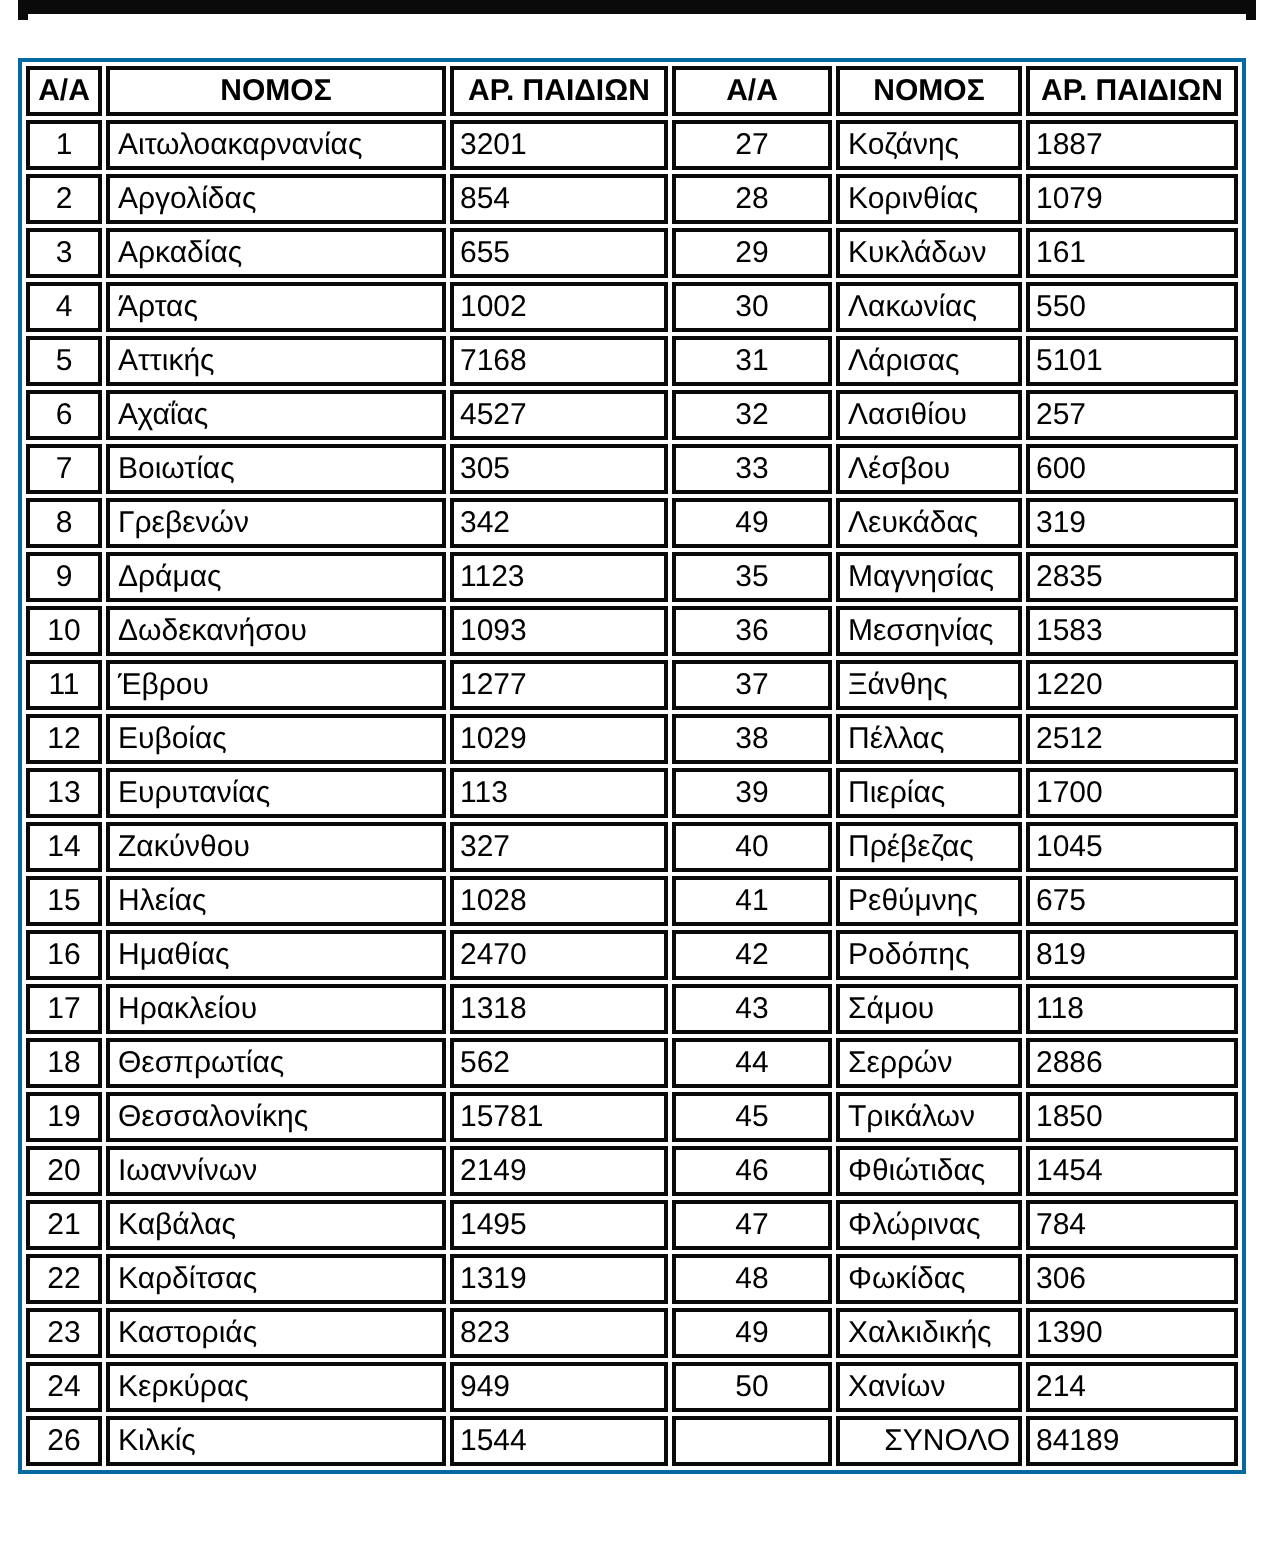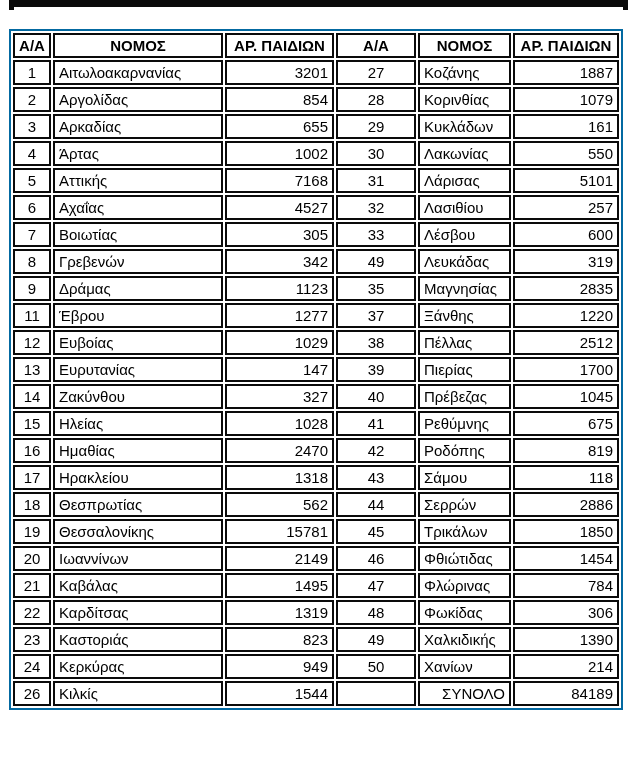--- a/index.html
+++ b/index.html
@@ -64,21 +64,21 @@
     background: #ffffff;
     vertical-align: middle;
   }
   th {
     font-weight: bold;
     text-align: center;
     padding: 0 1px;
   }
   .c-no   { text-align: center; }
   .c-name { text-align: left; padding-left: 4px; }
-  .c-val  { text-align: right; padding-right: 4px; }
+  .c-val  { padding-right: 4px; }
   .total-label {
     font-weight: normal;
     text-align: right;
     padding-right: 4px;
   }
   .total-value {
     font-weight: normal;
   }
 </style>
 </head>
@@ -173,39 +173,47 @@
         </tr>
         <tr>
           <td class="c-no">9</td>
           <td class="c-name">Δράμας</td>
           <td class="c-val">1123</td>
           <td class="c-no">35</td>
           <td class="c-name">Μαγνησίας</td>
           <td class="c-val">2835</td>
         </tr>
         <tr>
+          <td class="c-no">10</td>
+          <td class="c-name">Δωδεκανήσου</td>
+          <td class="c-val">1093</td>
+          <td class="c-no">36</td>
+          <td class="c-name">Μεσσηνίας</td>
+          <td class="c-val">1583</td>
+        </tr>
+        <tr>
           <td class="c-no">11</td>
           <td class="c-name">Έβρου</td>
           <td class="c-val">1277</td>
           <td class="c-no">37</td>
           <td class="c-name">Ξάνθης</td>
           <td class="c-val">1220</td>
         </tr>
         <tr>
           <td class="c-no">12</td>
           <td class="c-name">Ευβοίας</td>
           <td class="c-val">1029</td>
           <td class="c-no">38</td>
           <td class="c-name">Πέλλας</td>
           <td class="c-val">2512</td>
         </tr>
         <tr>
           <td class="c-no">13</td>
           <td class="c-name">Ευρυτανίας</td>
-          <td class="c-val">147</td>
+          <td class="c-val">113</td>
           <td class="c-no">39</td>
           <td class="c-name">Πιερίας</td>
           <td class="c-val">1700</td>
         </tr>
         <tr>
           <td class="c-no">14</td>
           <td class="c-name">Ζακύνθου</td>
           <td class="c-val">327</td>
           <td class="c-no">40</td>
           <td class="c-name">Πρέβεζας</td>

